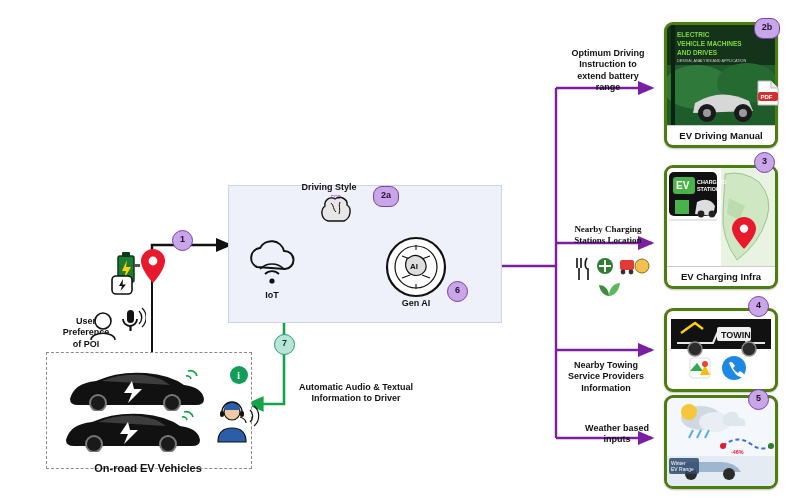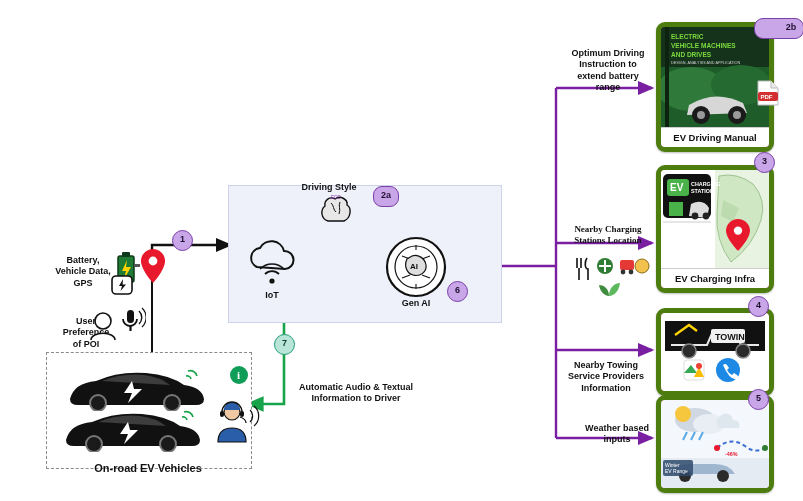--- a/index.html
+++ b/index.html
@@ -36,24 +36,25 @@
   }
   #proc-title {
     left: 228px; top: 164px; width: 272px;
     font-size: 12.5px; font-weight: bold; color: #111; text-align: center;
     letter-spacing: 0.5px;
   }
 
   
   .card {
     background: #ec4899;
-    border: 5px solid #4d7c0f;
+    border: 3px solid #4d7c0f;
     border-radius: 9px;
     overflow: hidden;
     box-shadow: 0 1px 2px rgba(0,0,0,0.25);
+    margin-left: 8px;
   }
   .card-caption {
     position: absolute;
     left: 0; right: 0; bottom: 0;
     height: 19px;
     line-height: 19px;
     text-align: center;
     font-size: 9.5px;
     font-weight: bold;
     color: #111;
@@ -131,25 +132,20 @@
     <path d="M556,88 L556,438" stroke="#7a1fa2" stroke-width="2.4" fill="none"></path>
     <path d="M556,88 L652,88" stroke="#7a1fa2" stroke-width="2.4" fill="none" marker-end="url(#ah-purple)"></path>
     <path d="M556,243 L652,243" stroke="#7a1fa2" stroke-width="2.4" fill="none" marker-end="url(#ah-purple)"></path>
     <path d="M556,350 L652,350" stroke="#7a1fa2" stroke-width="2.4" fill="none" marker-end="url(#ah-purple)"></path>
     <path d="M556,438 L652,438" stroke="#7a1fa2" stroke-width="2.4" fill="none" marker-end="url(#ah-purple)"></path>
 
     <path d="M284,300 L284,345" stroke="#16a34a" stroke-width="2.6" fill="none"></path>
     <path d="M284,345 L284,404 L248,404" stroke="#16a34a" stroke-width="2.6" fill="none" marker-end="url(#ah-green)"></path>
   </svg>
 
-  <div class="abs" style="left:50px; top:255px; width:66px;">
-    <div class="lbl">Battery,</div>
-    <div class="lbl">Vehicle Data,</div>
-    <div class="lbl">GPS</div>
-  </div>
 
   <div class="abs" style="left:114px; top:250px; width:46px; height:42px;">
     <svg width="46" height="42" viewBox="0 0 46 42">
       <rect x="4" y="6" width="16" height="26" rx="2" fill="#1f7a33" stroke="#0d3a18" stroke-width="1.5"></rect>
       <rect x="8" y="2" width="8" height="5" rx="1" fill="#0d3a18"></rect>
       <path d="M13,10 L8,21 L12,21 L10,29 L17,17 L12,17 z" fill="#ffd400"></path>
       <rect x="20" y="14" width="6" height="3" fill="#555"></rect>
     </svg>
   </div>
   <div class="abs" style="left:140px; top:248px; width:26px; height:36px;">
@@ -290,21 +286,21 @@
     <div class="card-caption">EV Driving Manual</div>
   </div>
   <div class="abs" style="left:757px; top:80px; width:22px; height:26px;">
     <svg width="22" height="26" viewBox="0 0 22 26">
       <path d="M1,1 h13 l7,7 v17 h-20 z" fill="#ffffff" stroke="#bbb" stroke-width="1"></path>
       <path d="M14,1 v7 h7" fill="#eaeaea" stroke="#bbb" stroke-width="1"></path>
       <rect x="1" y="12" width="20" height="9" rx="2" fill="#d32f2f"></rect>
       <text x="3.5" y="19" font-size="6" fill="#ffffff" font-family="Liberation Sans, sans-serif" font-weight="bold">PDF</text>
     </svg>
   </div>
-  <div class="badge" style="left:754px; top:18px; width:24px; border-radius:9px;padding-left:24px;">2b</div>
+  <div class="badge" style="left:754px; top:18px; width:24px; border-radius:9px;">2b</div>
 
   <div class="card abs" style="left:656px; top:165px; width:108px; height:118px;">
     <div style="position:absolute; left:0; top:0; right:0; height:99px; background:#ffffff;">
       <svg width="108" height="99" viewBox="0 0 108 99">
         <rect x="0" y="0" width="108" height="99" fill="#ffffff"></rect>
         <rect x="54" y="0" width="54" height="99" fill="#e8f3e1"></rect>
         <path d="M58,6 q18,-4 34,8 q14,16 8,36 q-8,26 -30,42 q-16,-22 -14,-48 z" fill="#cfe7c2" stroke="#8fb882" stroke-width="0.8"></path>
         <path d="M62,30 l16,8 l-6,14 l-12,-6 z" fill="#bcdcb0"></path>
         <rect x="2" y="4" width="48" height="44" rx="5" fill="#111111"></rect>
         <rect x="6" y="9" width="22" height="17" rx="3" fill="#49b349"></rect>

